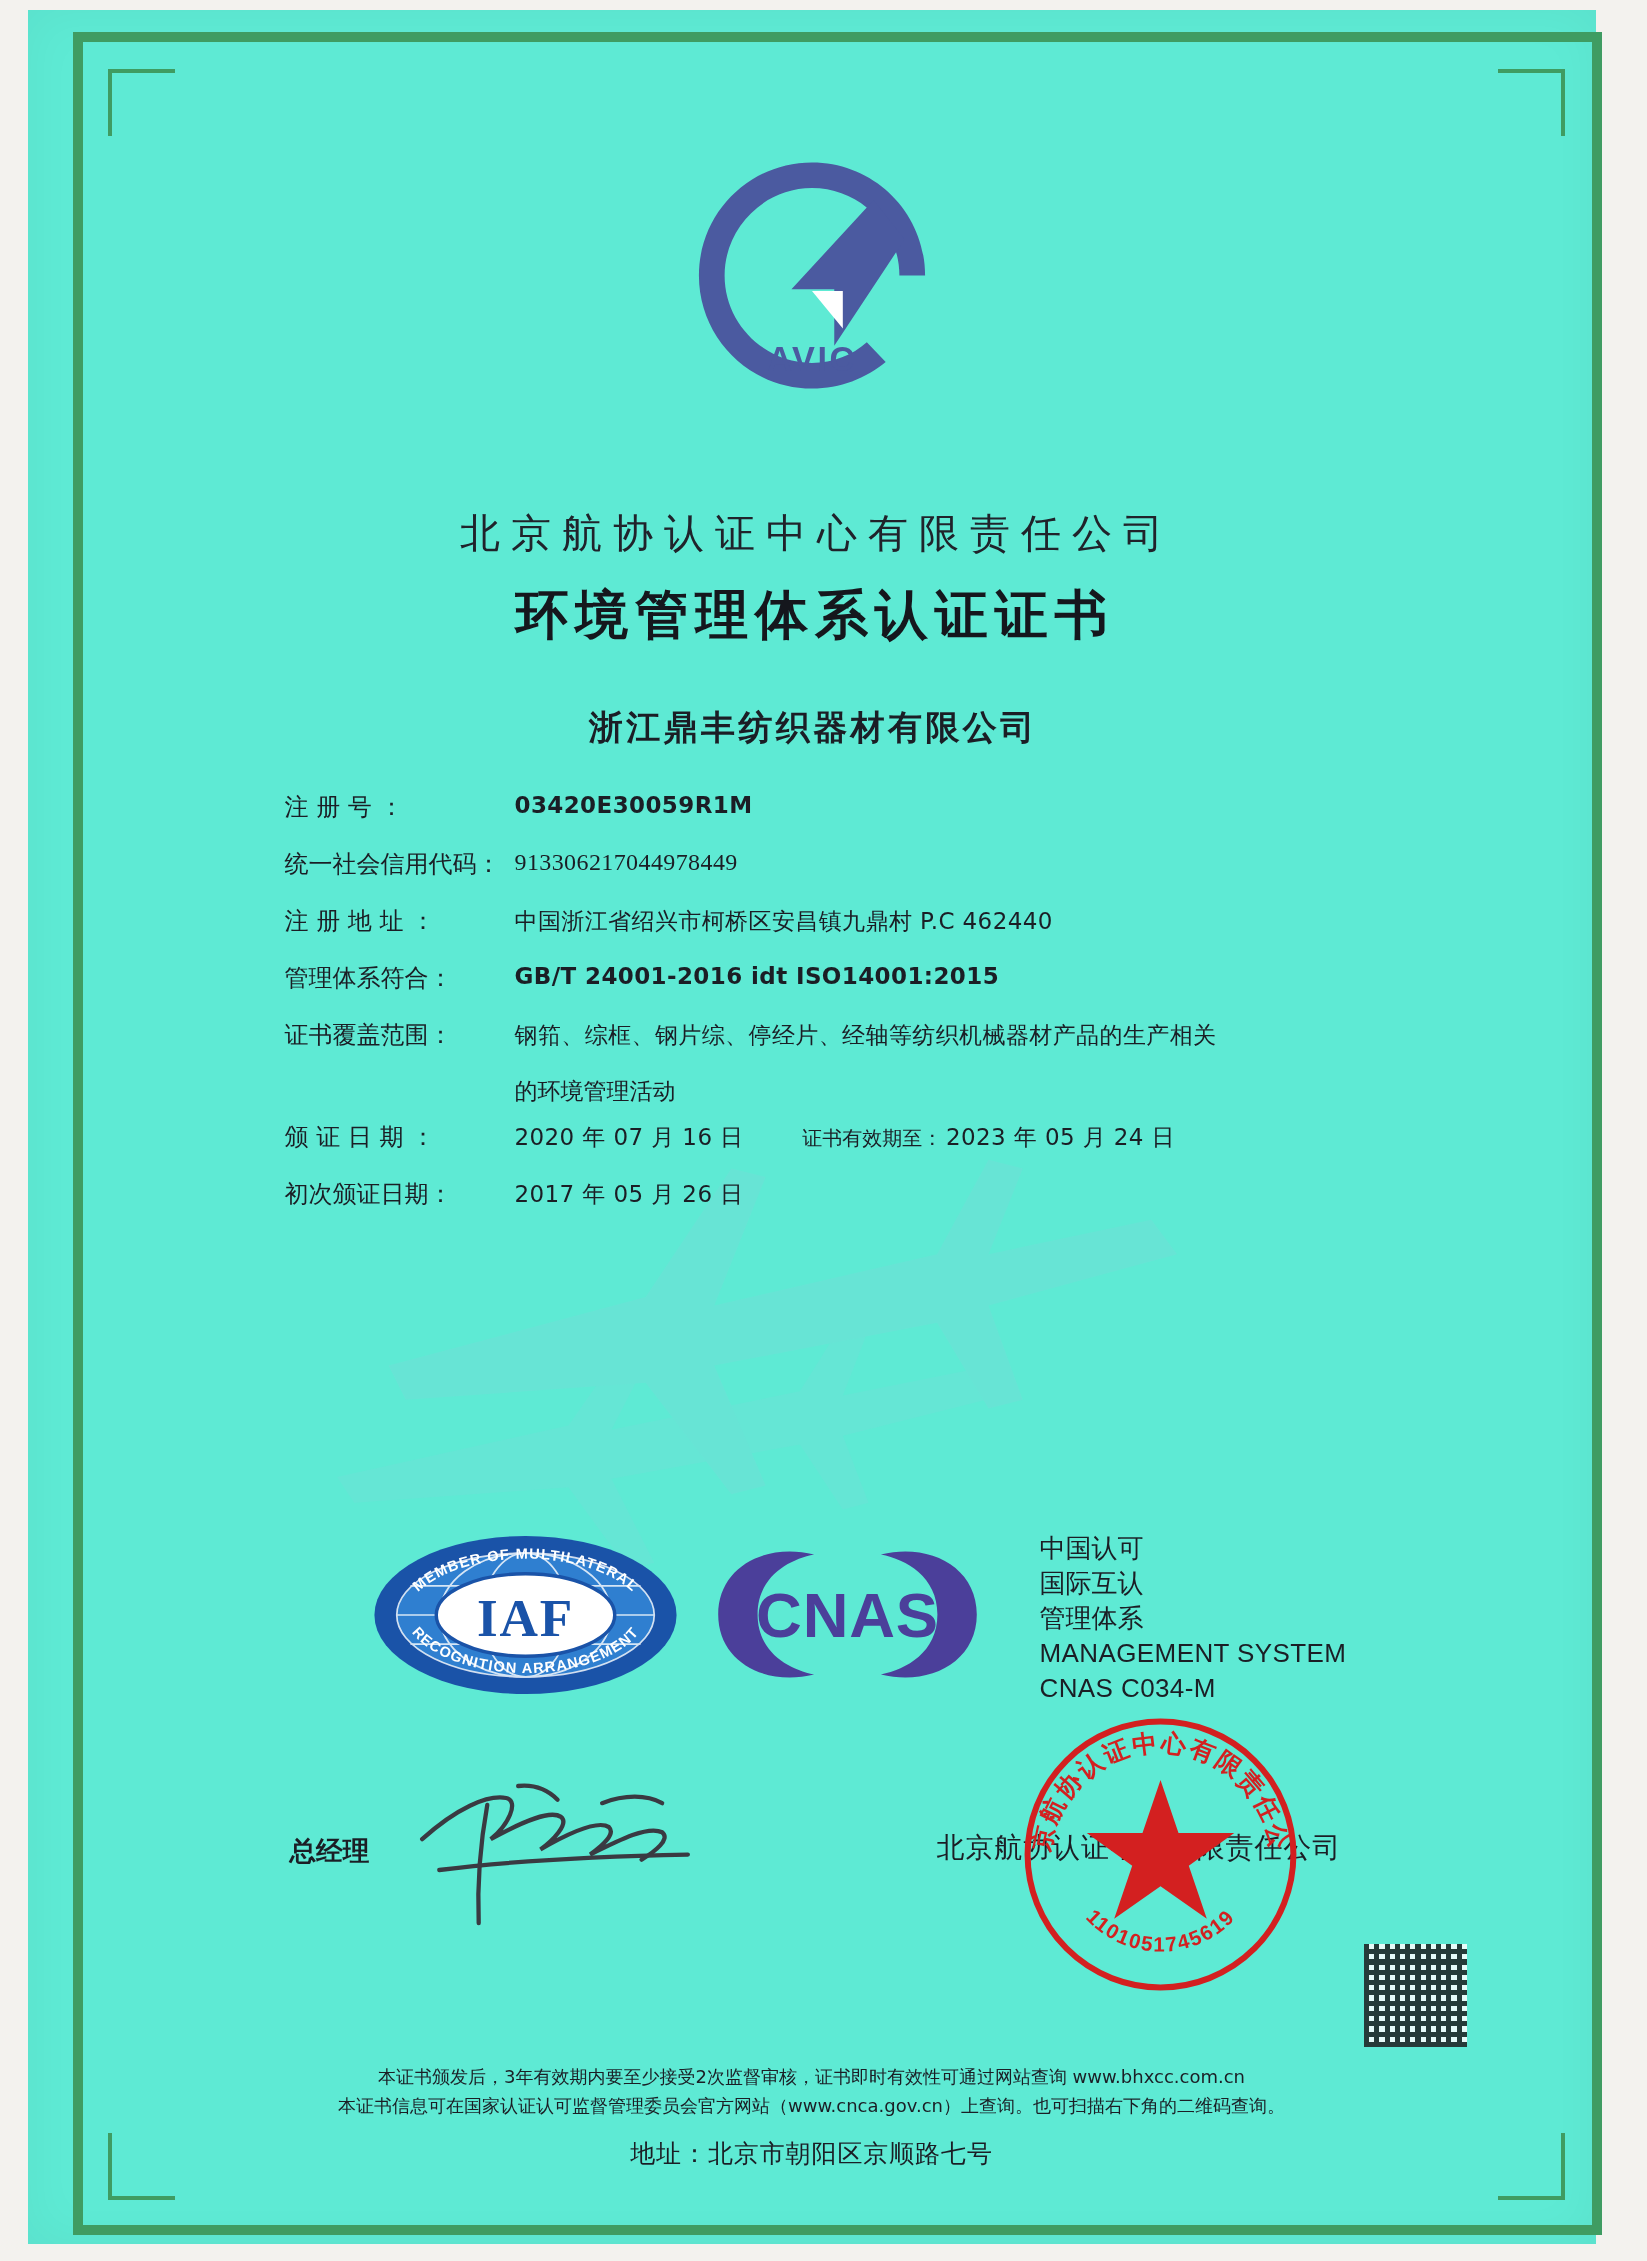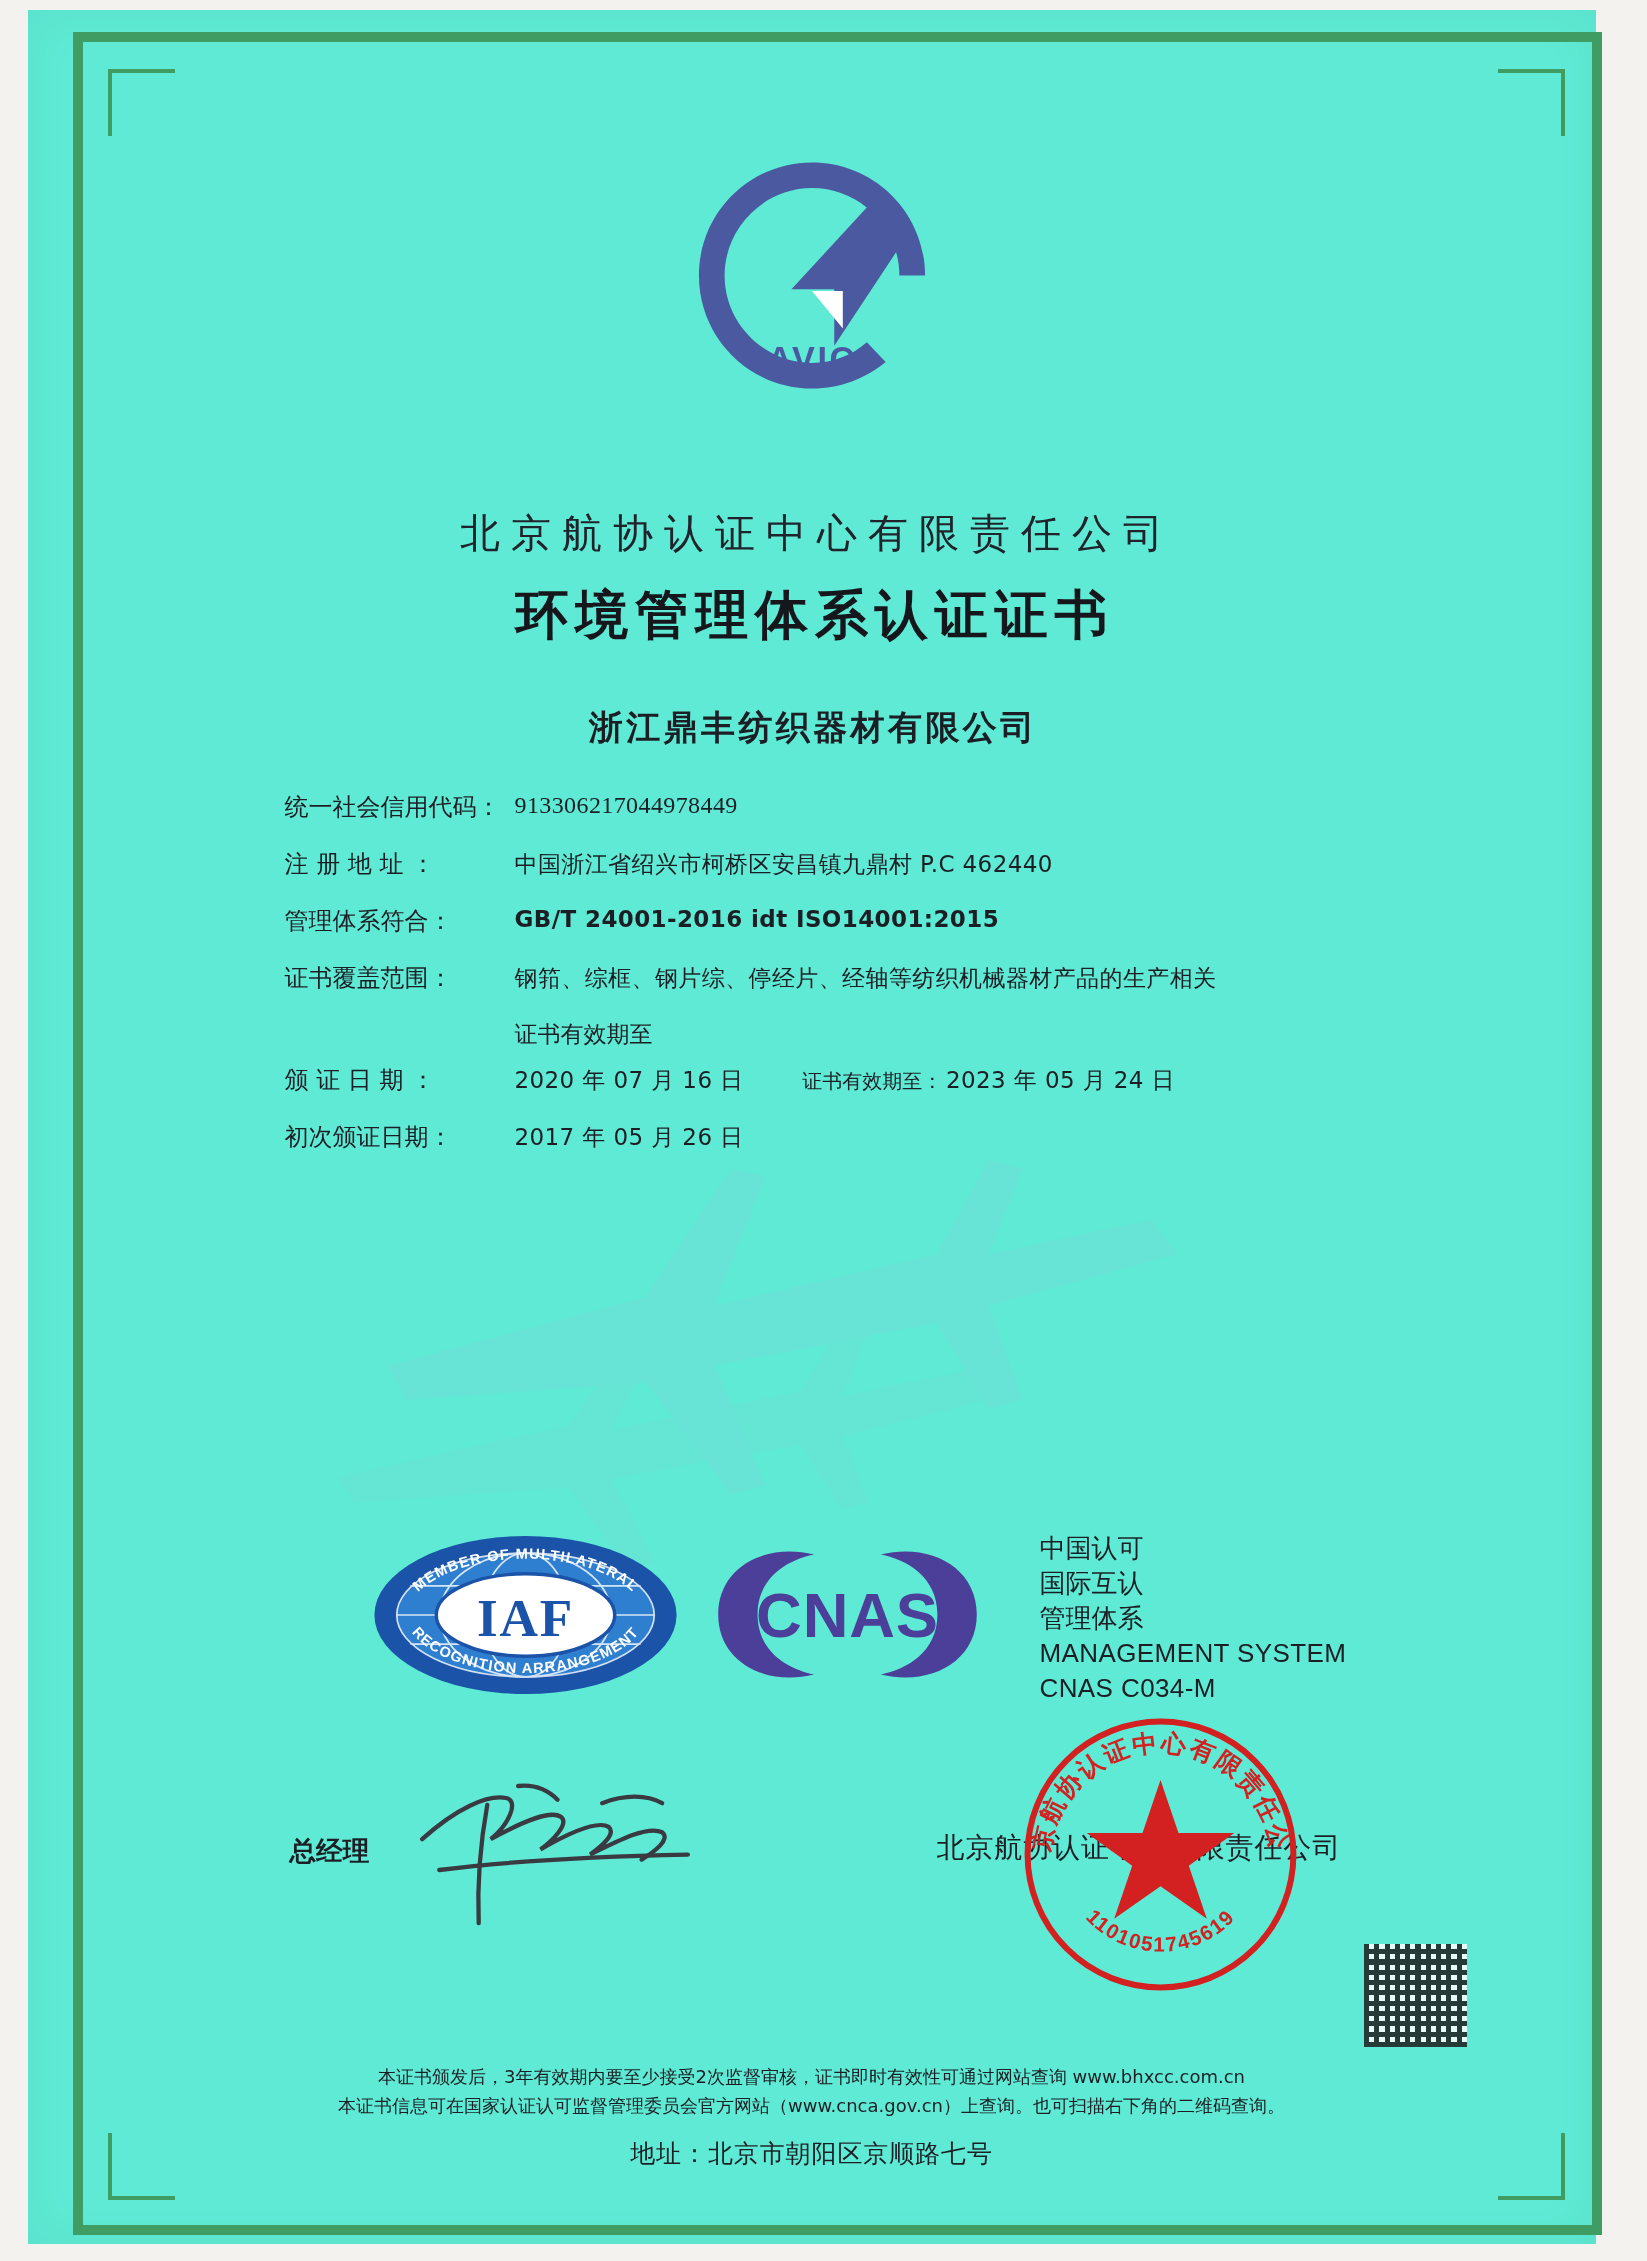--- a/index.html
+++ b/index.html
@@ -309,41 +309,45 @@
       <path d="M150 168 L186 168 L186 212 Z" fill="#ffffff"></path>
       <text x="150" y="262" text-anchor="middle" font-family="Liberation Sans, sans-serif" font-size="40" font-weight="bold" fill="#4b5aa0" letter-spacing="3">AVIC</text>
     </svg>
 
     <div class="issuer">北京航协认证中心有限责任公司</div>
     <div class="cert-title">环境管理体系认证证书</div>
     <div class="company">浙江鼎丰纺织器材有限公司</div>
 
     <div class="fields">
 
+      <div class="row">
+        <div class="lbl">注 册 号 ：</div>
+        <div class="val bold">03420E30059R1M</div>
+      </div>
 
       <div class="row">
         <div class="lbl">统一社会信用代码：</div>
         <div class="val mono">913306217044978449</div>
       </div>
 
       <div class="row">
         <div class="lbl">注 册 地 址 ：</div>
         <div class="val">中国浙江省绍兴市柯桥区安昌镇九鼎村    P.C 462440</div>
       </div>
 
       <div class="row">
         <div class="lbl">管理体系符合：</div>
         <div class="val bold">GB/T 24001-2016 idt ISO14001:2015</div>
       </div>
 
       <div class="row">
         <div class="lbl">证书覆盖范围：</div>
         <div class="val">钢筘、综框、钢片综、停经片、经轴等纺织机械器材产品的生产相关</div>
       </div>
-      <div class="scope-line2">证书有效期至</div>
+      <div class="scope-line2">的环境管理活动</div>
 
       <div class="row dates-row">
         <div class="lbl">颁 证 日 期 ：</div>
         <div>
           <span class="val">2020 年 07 月 16 日</span>
           <span class="date-gap"></span>
           <span class="inline-lbl">证书有效期至：</span>
           <span class="val">2023 年 05 月 24 日</span>
         </div>
       </div>

